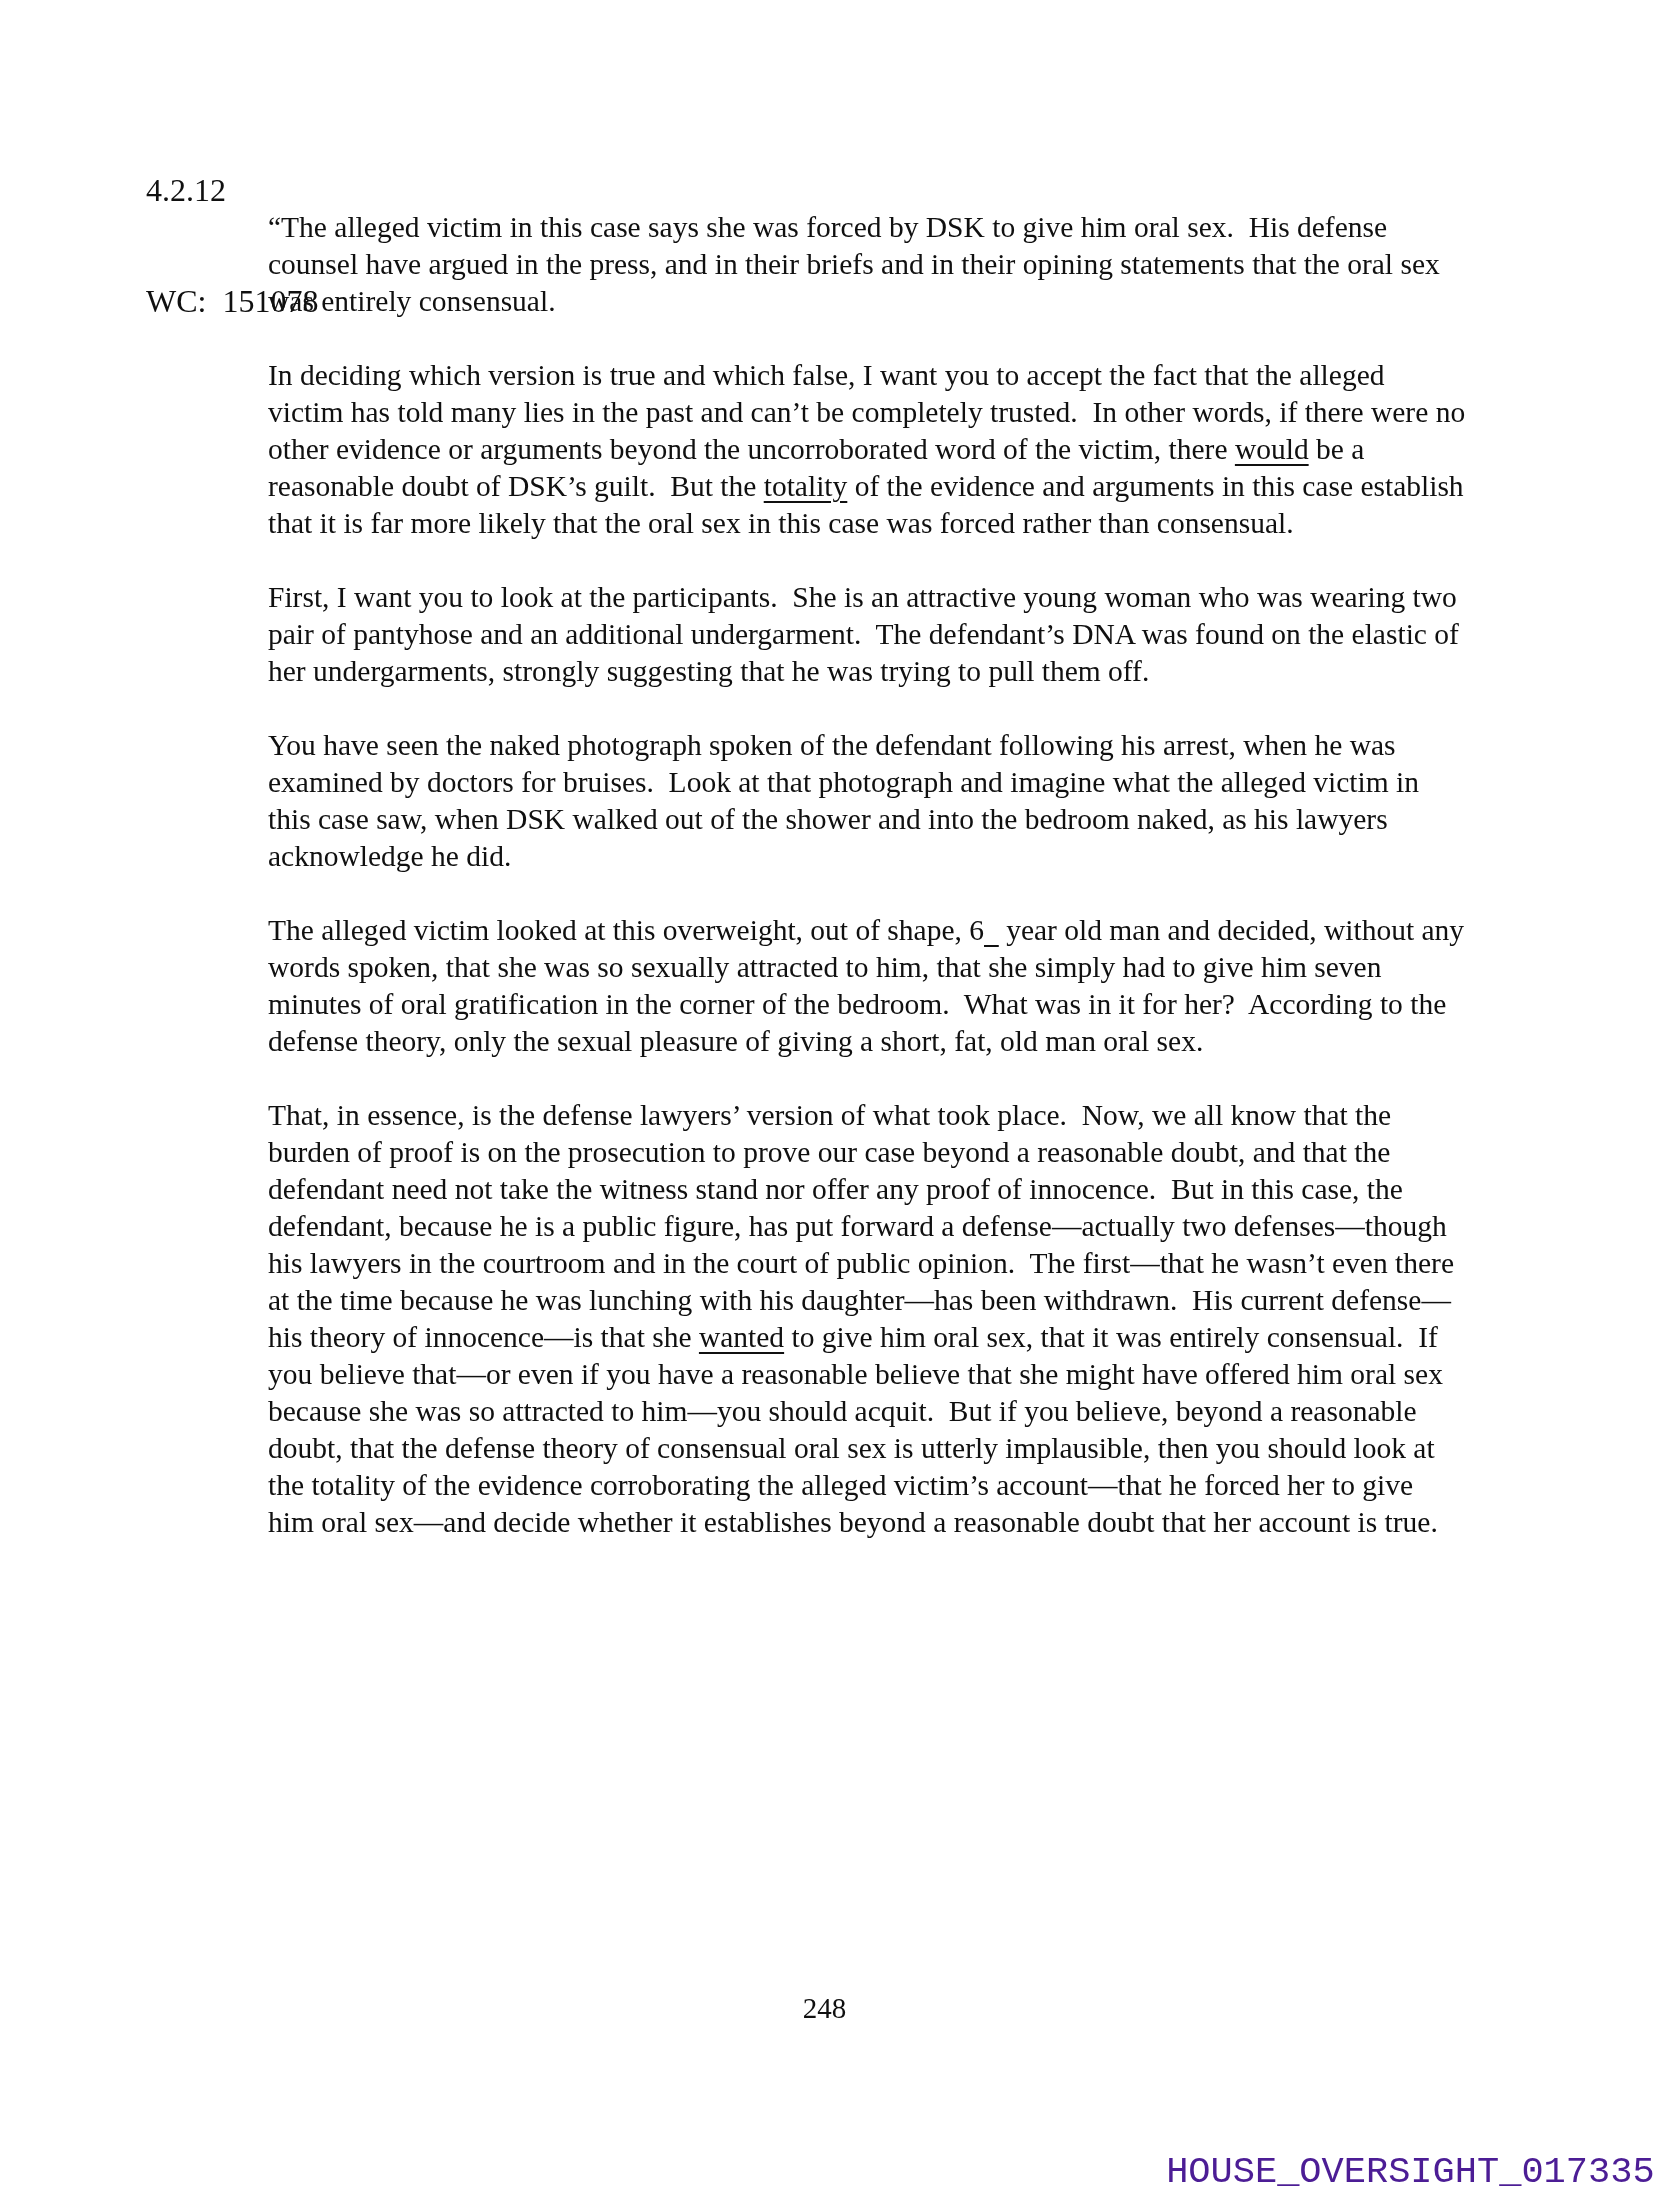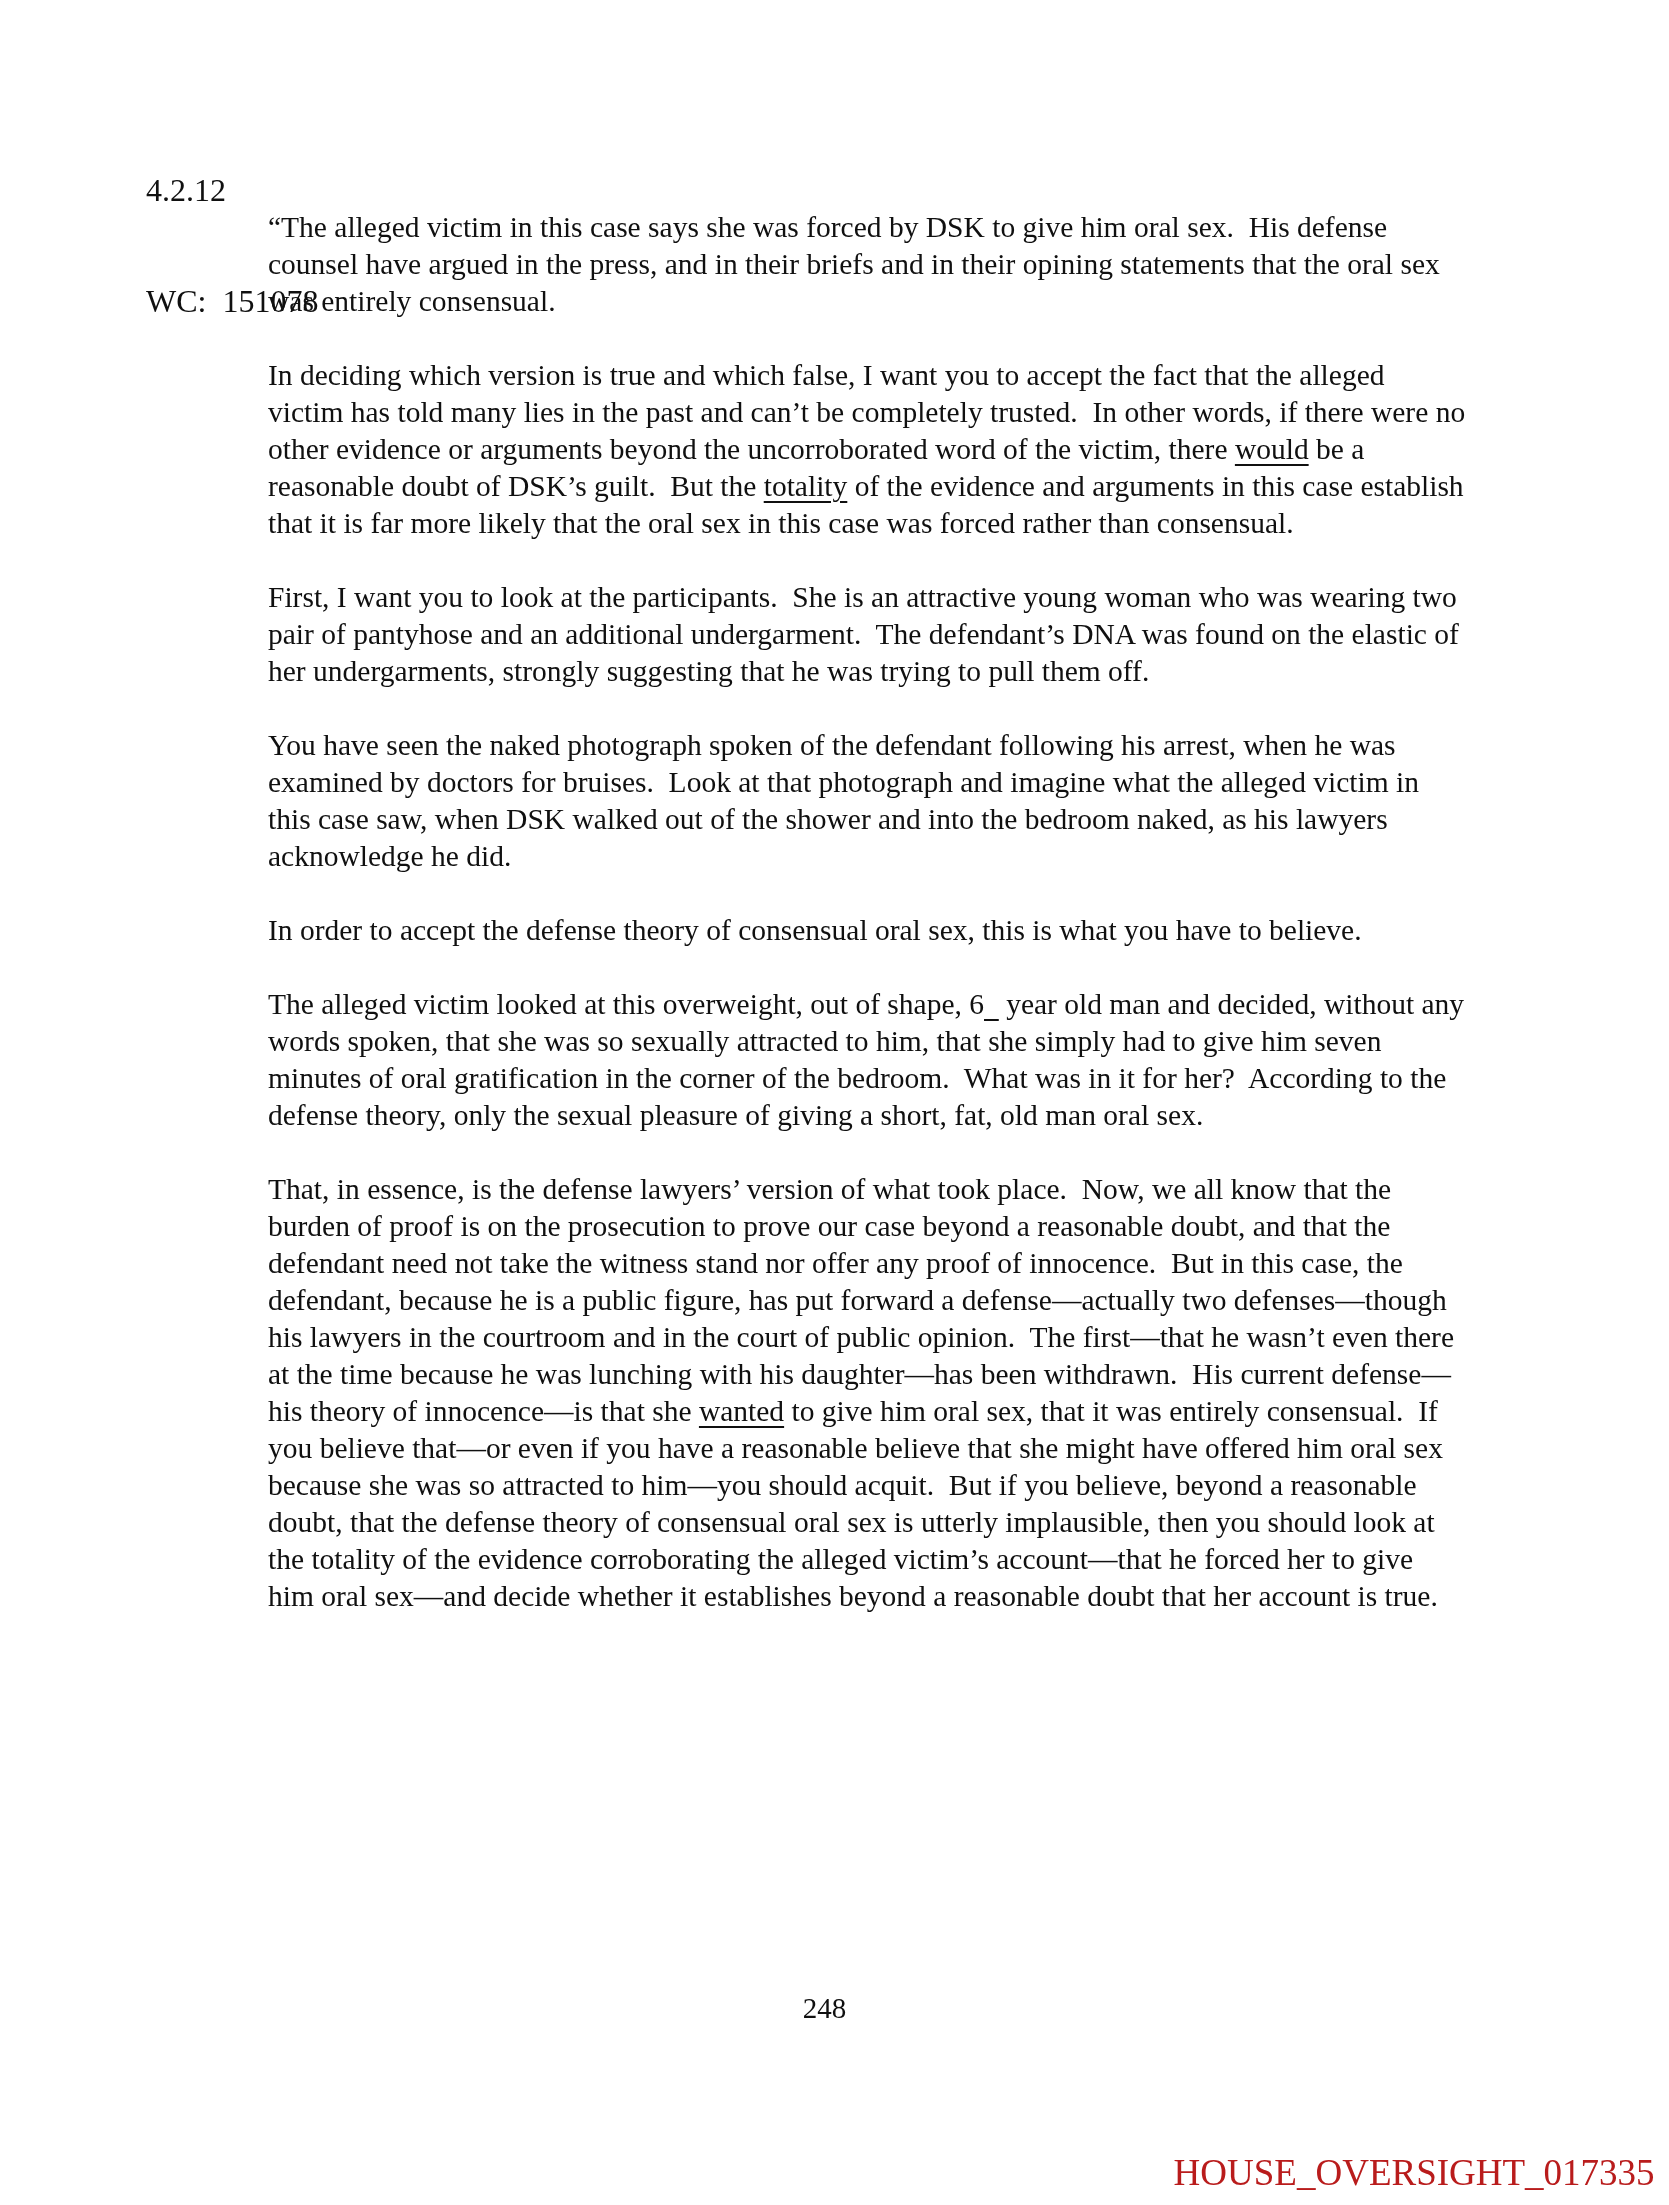--- a/index.html
+++ b/index.html
@@ -48,43 +48,42 @@
     top: 1990px;
     width: 1113px;
     text-align: center;
     font-size: 29px;
     line-height: 37px;
   }
   .bates {
     position: absolute;
     right: 14.4px;
     top: 2152px;
-    font-family: Liberation Serif, serif;
+    font-family: Liberation Mono, monospace;
     font-size: 37px;
     line-height: 41px;
-    color: #b91c1c;
+    color: #4c1d95;
     text-align: right;
   }
 </style>
 </head>
 <body>
 
 <div class="page">
 
   <div class="header">
     <div>4.2.12</div>
     <div>WC:  151078</div>
   </div>
 
   <div class="body-block">
       <p><span>“The alleged victim in this case says she was forced by DSK to give him oral sex.  His defense counsel have argued in the press, and in their briefs and in their opining statements that the oral sex was entirely consensual.</span></p>
       <p><span>In deciding which version is true and which false, I want you to accept the fact that the alleged victim has told many lies in the past and can’t be completely trusted.  In other words, if there were no other evidence or arguments beyond the uncorroborated word of the victim, there </span><span class="u">would</span><span> be a reasonable doubt of DSK’s guilt.  But the </span><span class="u">totality</span><span> of the evidence and arguments in this case establish that it is far more likely that the oral sex in this case was forced rather than consensual.</span></p>
       <p><span>First, I want you to look at the participants.  She is an attractive young woman who was wearing two pair of pantyhose and an additional undergarment.  The defendant’s DNA was found on the elastic of her undergarments, strongly suggesting that he was trying to pull them off.</span></p>
       <p><span>You have seen the naked photograph spoken of the defendant following his arrest, when he was examined by doctors for bruises.  Look at that photograph and imagine what the alleged victim in this case saw, when DSK walked out of the shower and into the bedroom naked, as his lawyers acknowledge he did.</span></p>
-      <p><span>In order to accept the defense theory of consensual oral sex, this is what you have to believe.</span></p>
       <p><span>The alleged victim looked at this overweight, out of shape, 6</span><span class="u">&nbsp;&nbsp;</span><span> year old man and decided, without any words spoken, that she was so sexually attracted to him, that she simply had to give him seven minutes of oral gratification in the corner of the bedroom.  What was in it for her?  According to the defense theory, only the sexual pleasure of giving a short, fat, old man oral sex.</span></p>
       <p><span>That, in essence, is the defense lawyers’ version of what took place.  Now, we all know that the burden of proof is on the prosecution to prove our case beyond a reasonable doubt, and that the defendant need not take the witness stand nor offer any proof of innocence.  But in this case, the defendant, because he is a public figure, has put forward a defense—actually two defenses—though his lawyers in the courtroom and in the court of public opinion.  The first—that he wasn’t even there at the time because he was lunching with his daughter—has been withdrawn.  His current defense—his theory of innocence—is that she </span><span class="u">wanted</span><span> to give him oral sex, that it was entirely consensual.  If you believe that—or even if you have a reasonable believe that she might have offered him oral sex because she was so attracted to him—you should acquit.  But if you believe, beyond a reasonable doubt, that the defense theory of consensual oral sex is utterly implausible, then you should look at the totality of the evidence corroborating the alleged victim’s account—that he forced her to give him oral sex—and decide whether it establishes beyond a reasonable doubt that her account is true.</span></p>
     </div>
 
   <div class="page-number">248</div>
 
   <div class="bates">HOUSE_OVERSIGHT_017335</div>
 
 </div>
 

